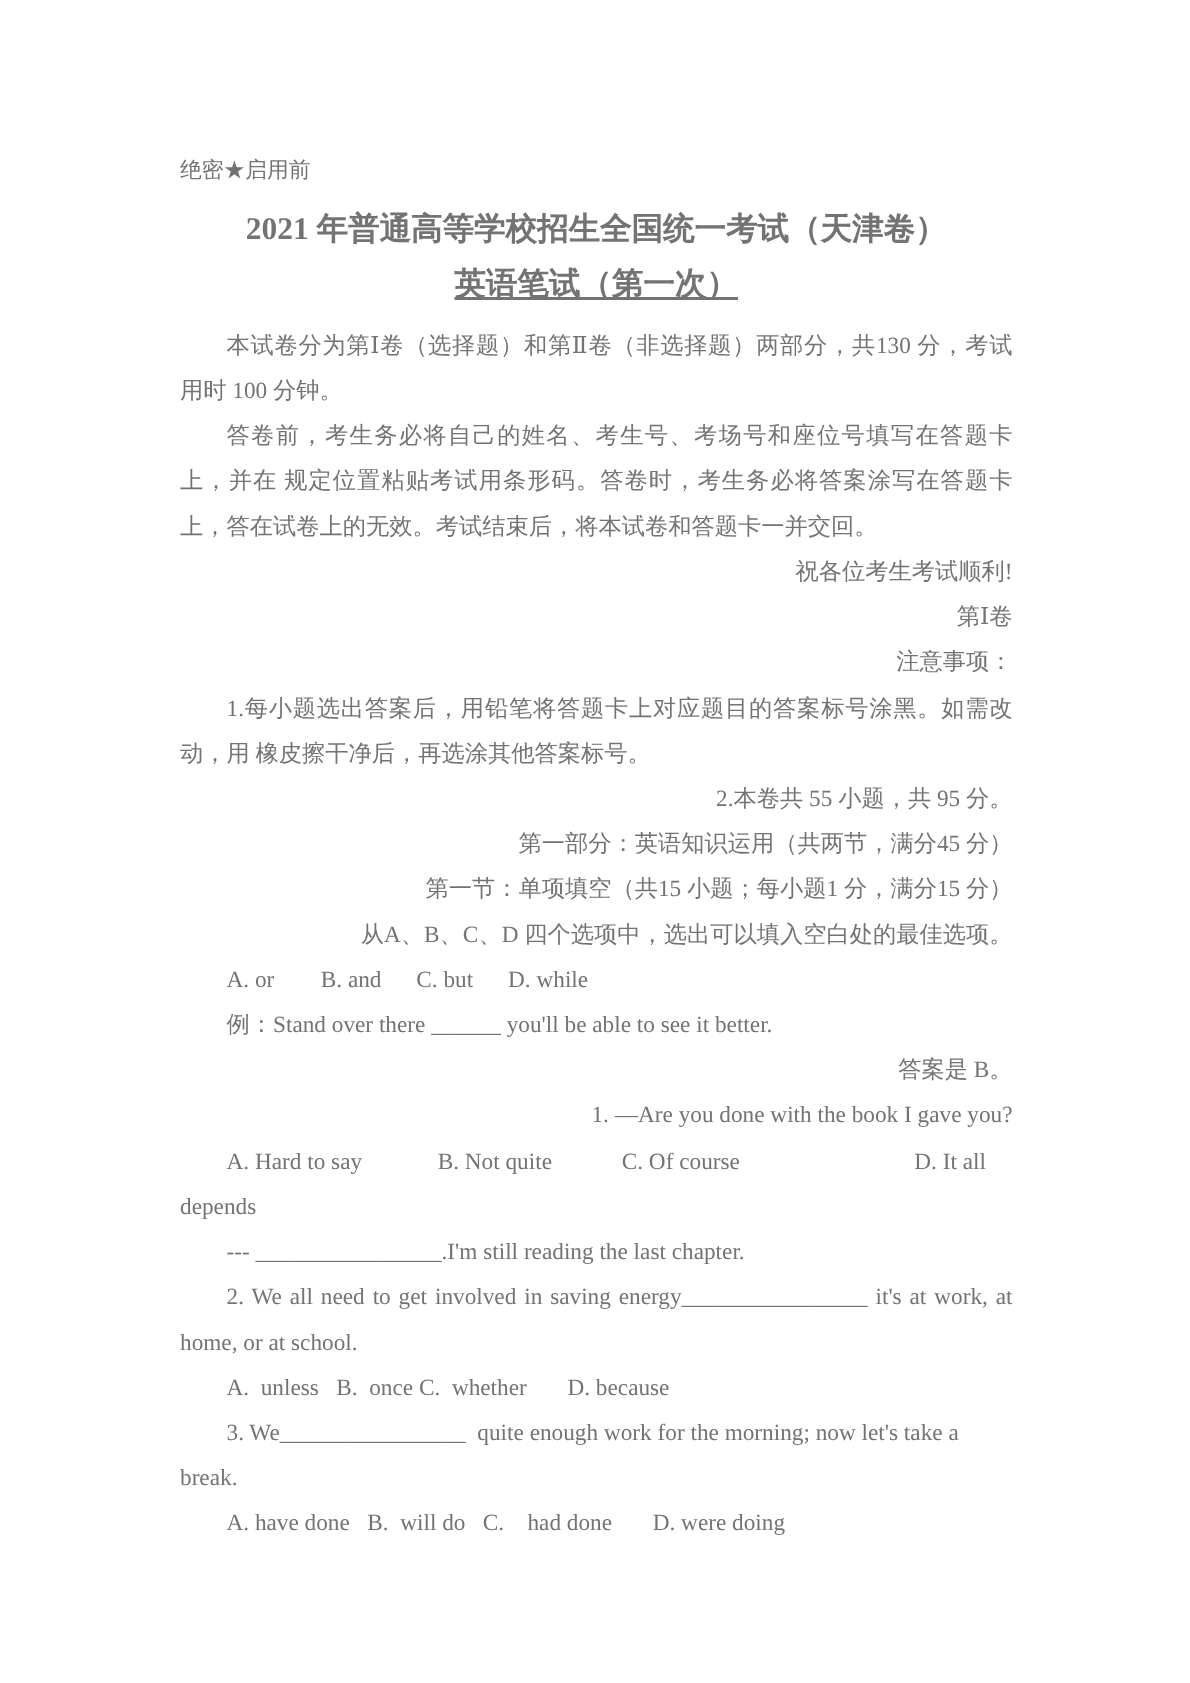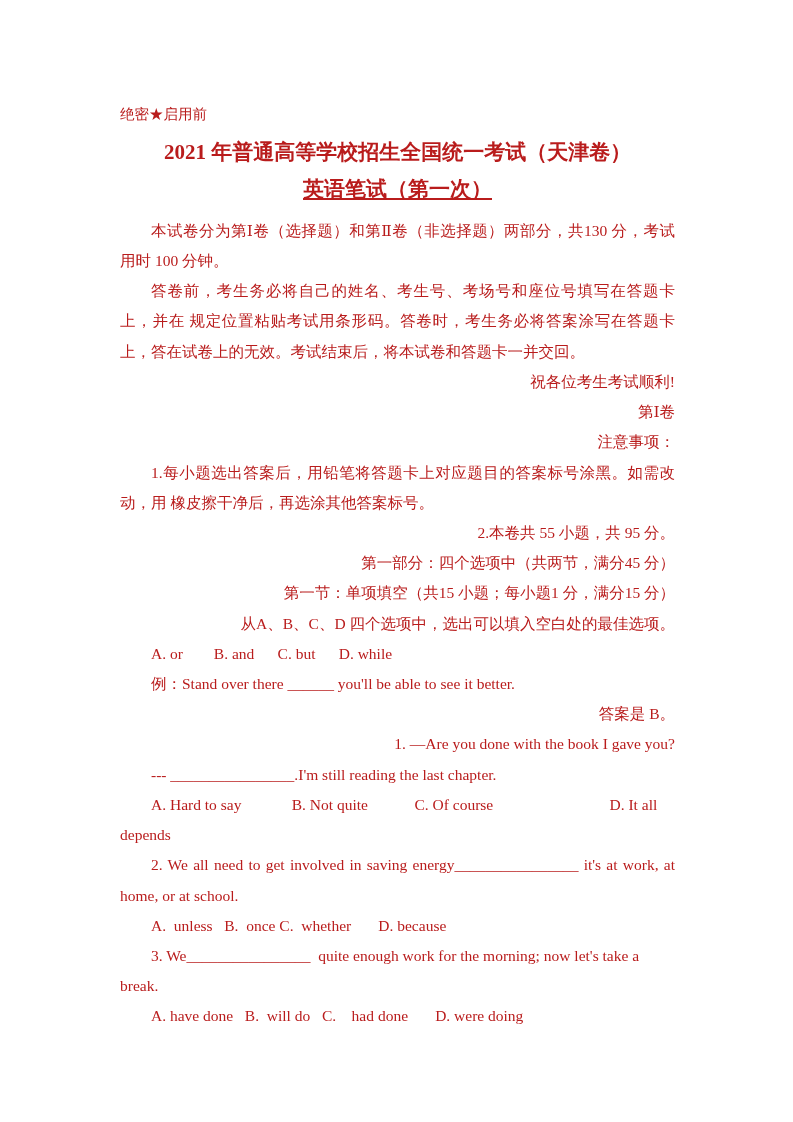--- a/index.html
+++ b/index.html
@@ -4,21 +4,21 @@
 <style>
   html, body { margin: 0; padding: 0; background: #ffffff; }
   .page {
     width: 793px;
     min-height: 1122px;
     box-sizing: border-box;
     margin: 0 auto;
     background: #ffffff;
     padding: 100px 118px 60px 120px;
     font-family: "Liberation Serif", "DejaVu Serif", serif;
-    color: #b91c1c;
+    color: #737373;
     font-size: 15.5px;
     line-height: 1.95;
   }
   p { margin: 0; }
   .meta {
     font-size: 14.5px;
     margin: 0 0 6px 0;
   }
   .title1 {
     text-align: center;
@@ -58,31 +58,31 @@
   <p class="title1">2021 年普通高等学校招生全国统一考试（天津卷）</p>
   <p class="title2">英语笔试（第一次）</p>
 
   <p class="para">本试卷分为第Ⅰ卷（选择题）和第Ⅱ卷（非选择题）两部分，共130 分，考试用时 100 分钟。</p>
   <p class="para">答卷前，考生务必将自己的姓名、考生号、考场号和座位号填写在答题卡上，并在 规定位置粘贴考试用条形码。答卷时，考生务必将答案涂写在答题卡上，答在试卷上的无效。考试结束后，将本试卷和答题卡一并交回。</p>
   <p class="line">祝各位考生考试顺利!</p>
   <p class="line">第Ⅰ卷</p>
   <p class="line">注意事项：</p>
   <p class="para">1.每小题选出答案后，用铅笔将答题卡上对应题目的答案标号涂黑。如需改动，用 橡皮擦干净后，再选涂其他答案标号。</p>
   <p class="line">2.本卷共 55 小题，共 95 分。</p>
-  <p class="line">第一部分：四个选项中（共两节，满分45 分）</p>
+  <p class="line">第一部分：英语知识运用（共两节，满分45 分）</p>
   <p class="line">第一节：单项填空（共15 小题；每小题1 分，满分15 分）</p>
   <p class="line">从A、B、C、D 四个选项中，选出可以填入空白处的最佳选项。</p>
 
   <p class="opts">A. or        B. and      C. but      D. while</p>
   <p class="opts">例：Stand over there ______ you'll be able to see it better.</p>
   <p class="line">答案是 B。</p>
 
   <p class="line">1. —Are you done with the book I gave you?</p>
+  <p class="opts">A. Hard to say             B. Not quite            C. Of course                              D. It all depends</p>
   <p class="opts">--- ________________.I'm still reading the last chapter.</p>
-  <p class="opts">A. Hard to say             B. Not quite            C. Of course                              D. It all depends</p>
 
   <p class="para">2. We all need to get involved in saving energy________________  it's at work, at home, or at school.</p>
   <p class="opts">A.  unless   B.  once C.  whether       D. because</p>
 
   <p class="opts">3. We________________  quite enough work for the morning; now let's take a break.</p>
   <p class="opts">A. have done   B.  will do   C.    had done       D. were doing</p>
 
 </div>
 
 </body></html>

